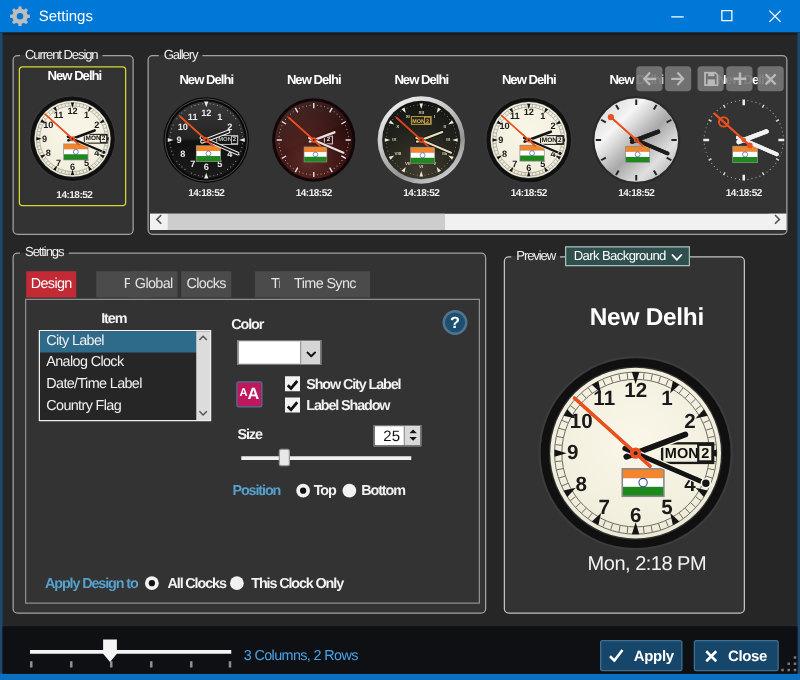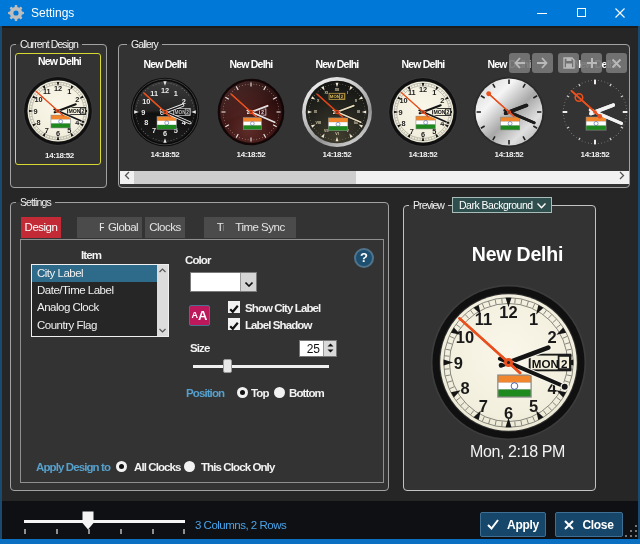--- a/index.html
+++ b/index.html
@@ -782,22 +782,22 @@
     <div class="tab sel" style="left:10px;width:40px;">Design</div>
     <div class="tab" style="left:66px;width:43px;padding-left:22px;">Format</div>
     <div class="tab" style="left:93px;width:38px;">Global</div>
     <div class="tab" style="left:134px;width:40px;">Clocks</div>
     <div class="tab" style="left:193px;width:64px;">Transfer</div>
     <div class="tab" style="left:213px;width:72px;">Time Sync</div>
     <div id="content"></div>
     <div class="wlabel" style="left:22px;top:44.5px;padding-left:48px;">Item</div>
     <div id="listbox">
       <div class="li sel">City Label</div>
+      <div class="li">Analog Clock</div>
       <div class="li">Date/Time Label</div>
-      <div class="li">Analog Clock</div>
       <div class="li">Country Flag</div>
       <div id="lbsb">
         <svg style="position:absolute;left:2px;top:3px" width="7" height="5" viewBox="0 0 7 5">
           <path d="M0.5 4 L3.5 1 L6.5 4" stroke="#555" stroke-width="1.2" fill="none"></path>
         </svg>
         <svg style="position:absolute;left:2px;bottom:3px" width="7" height="5" viewBox="0 0 7 5">
           <path d="M0.5 1 L3.5 4 L6.5 1" stroke="#555" stroke-width="1.2" fill="none"></path>
         </svg>
       </div>
     </div>

